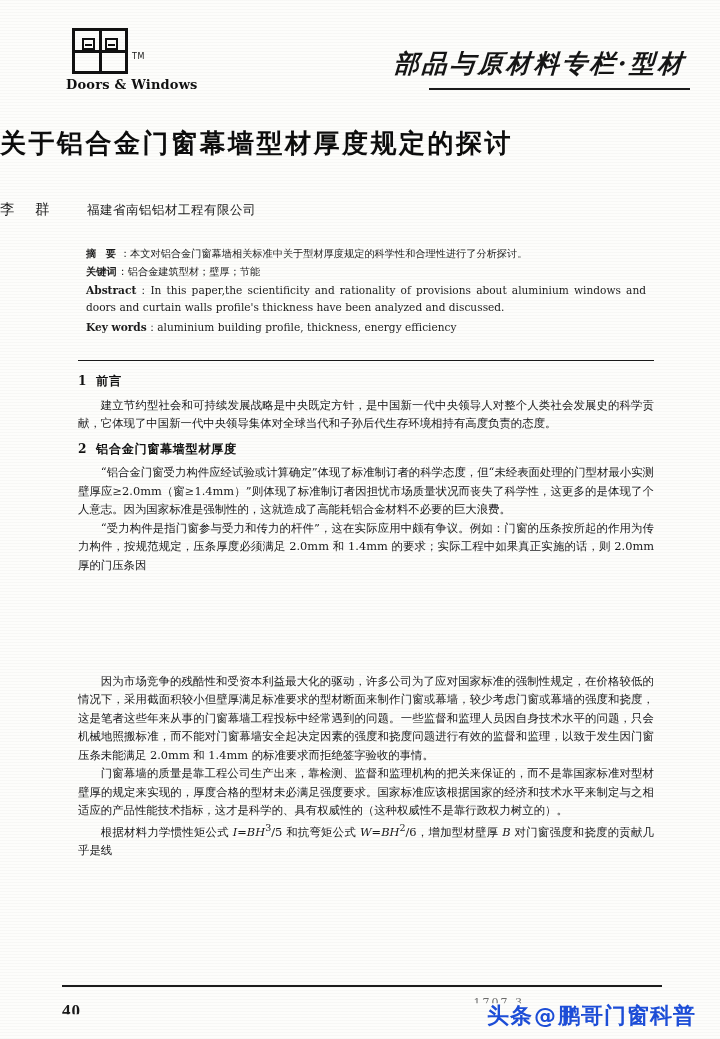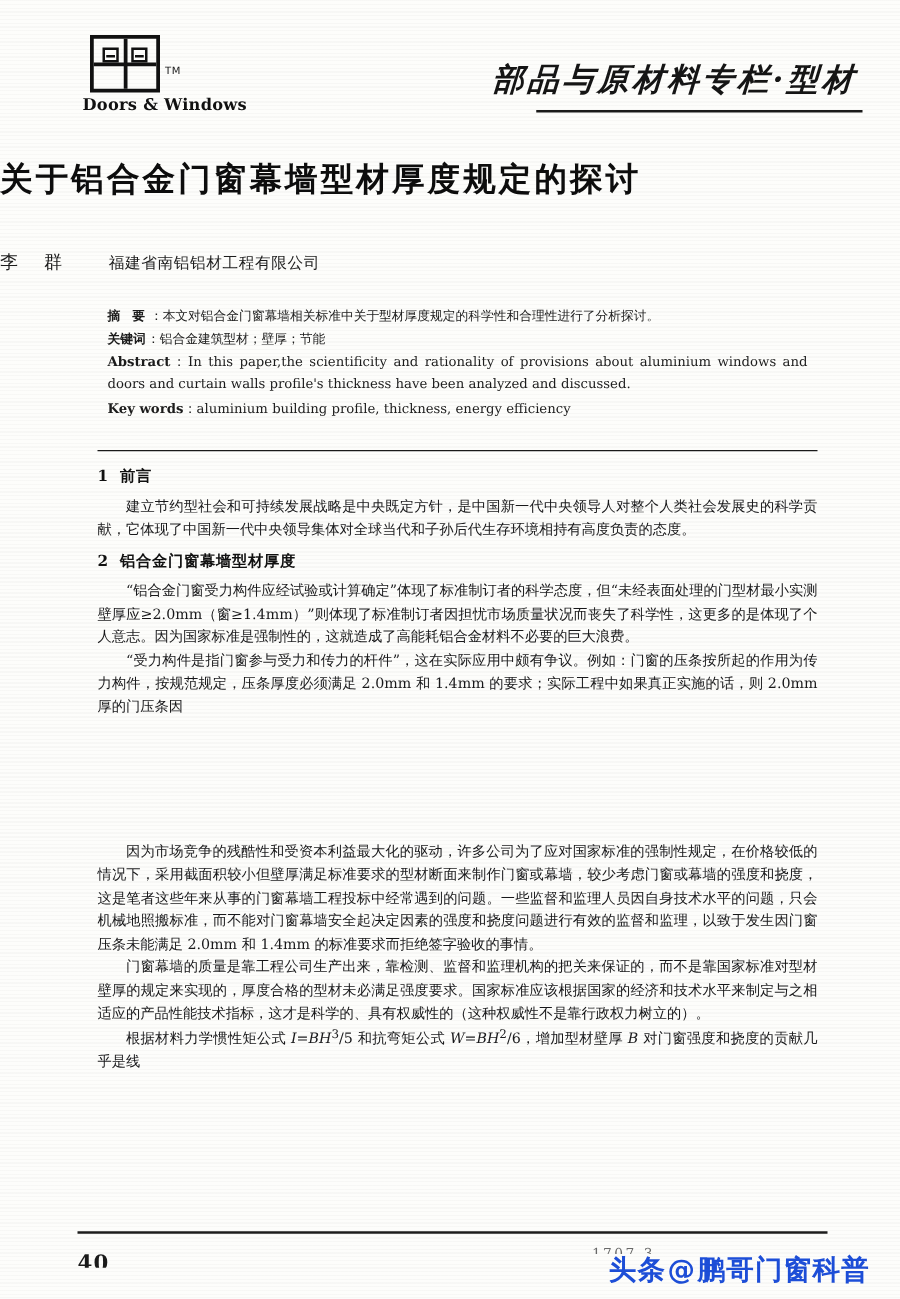--- a/index.html
+++ b/index.html
@@ -240,20 +240,21 @@
   }
   .page-no {
     position: absolute;
     left: 62px;
     bottom: 18px;
     font-size: 17px;
     font-weight: bold;
     color: #1a1a1a;
     letter-spacing: 1px;
     clip-path: inset(0 0 34% 0);
+    font-family: Liberation Serif, serif;
   }
   .foot-meta {
     position: absolute;
     right: 196px;
     bottom: 30px;
     font-size: 11px;
     color: #3a3a3a;
     letter-spacing: 2px;
     clip-path: inset(0 0 45% 0);
     opacity: .75;

